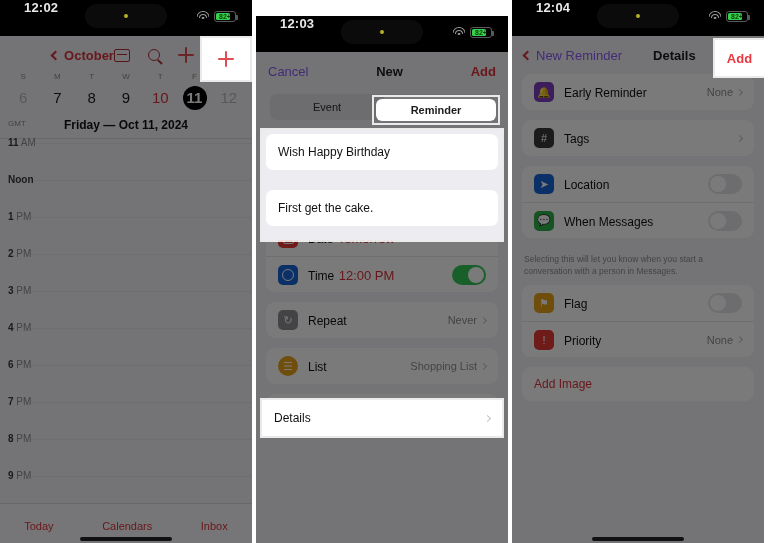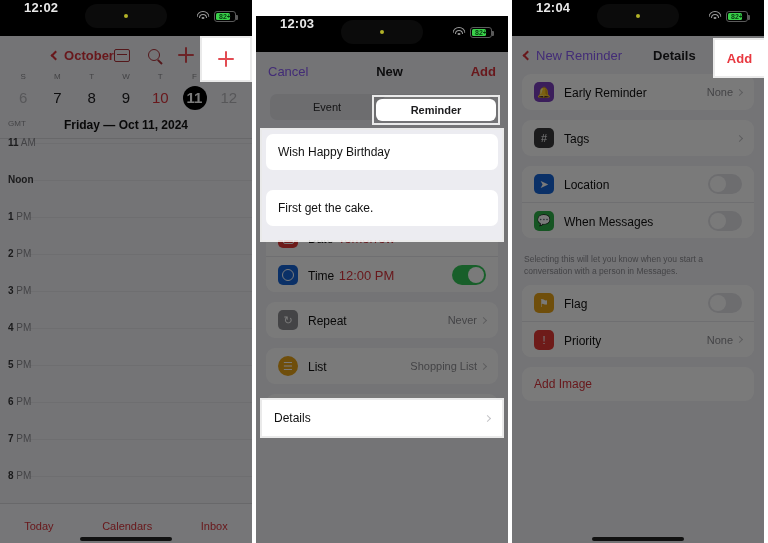--- a/index.html
+++ b/index.html
@@ -268,24 +268,20 @@
         <div class="hrow">
             <span class="line"></span>
             <span class="lbl"><b>3</b> <span>PM</span></span>
           </div>
         <div class="hrow">
             <span class="line"></span>
             <span class="lbl"><b>4</b> <span>PM</span></span>
           </div>
         <div class="hrow">
             <span class="line"></span>
-            <span class="lbl"><b>5</b> <span>PM</span></span>
-          </div>
-        <div class="hrow">
-            <span class="line"></span>
             <span class="lbl"><b>6</b> <span>PM</span></span>
           </div>
         <div class="hrow">
             <span class="line"></span>
             <span class="lbl"><b>7</b> <span>PM</span></span>
           </div>
         <div class="hrow">
             <span class="line"></span>
             <span class="lbl"><b>8</b> <span>PM</span></span>
           </div>

